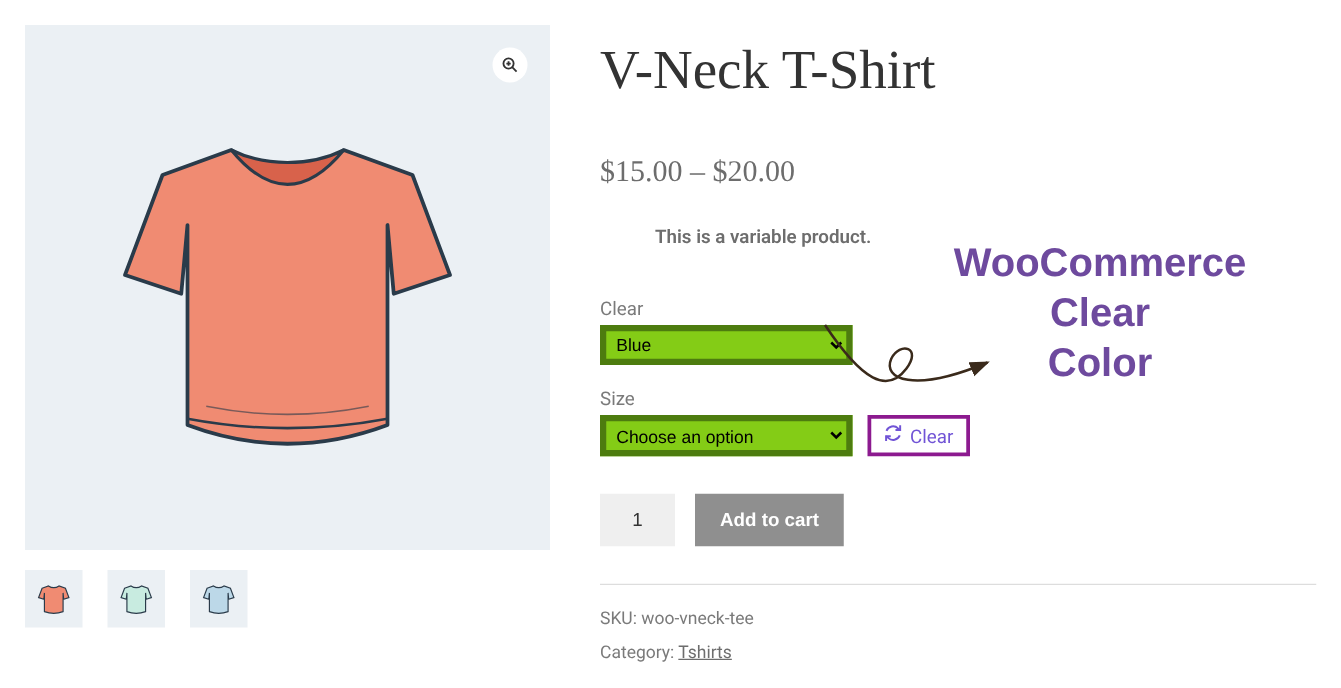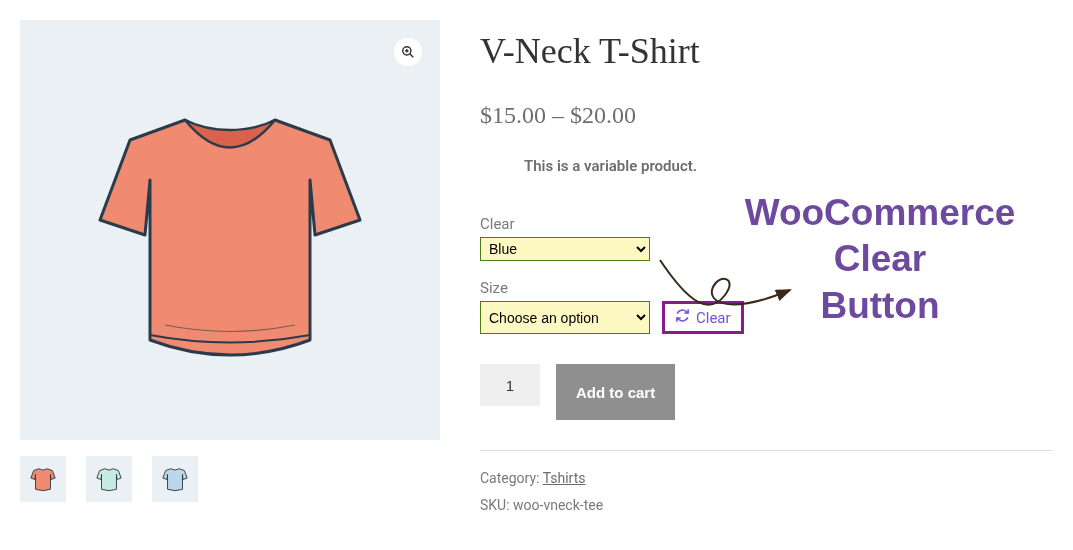--- a/index.html
+++ b/index.html
@@ -29,65 +29,65 @@
   }
   .thumbs { display: flex; gap: 20px; margin-top: 16px; }
   .thumb {
     width: 46px; height: 46px;
     background: #ebf0f4;
     display: flex; align-items: center; justify-content: center;
     cursor: pointer;
   }
   .details { flex: 1; padding-top: 10px; }
   .title {
-    font-size: 36px; font-weight: 400; color: #333;
-    margin-bottom: 30px;
+    font-size: 44px; font-weight: 400; color: #333;
+    margin-bottom: 44px;
     font-family: Georgia, "Times New Roman", serif;
   }
   .price {
     font-size: 24px; color: #6d6d6d; font-weight: 400;
     margin-bottom: 28px;
     font-family: Georgia, "Times New Roman", serif;
   }
   .desc { color: #6d6d6d; font-size: 15px; font-weight: 600; margin-bottom: 40px; margin-left: 44px; }
   .var-row { margin-bottom: 18px; }
   .var-label { color: #7a7a7a; font-size: 15px; display: block; margin-bottom: 4px; }
   .var-select {
-    width: 170px; padding: 2px 4px; font-size: 14px;
-    border: 1px solid #4d7c0f; background: #fef9c3;
+    width: 202px; padding: 2px 4px; font-size: 14px;
+    border: 5px solid #4d7c0f; background: #84cc16;
   }
   .size-row { display: flex; gap: 12px; }
   .clear-box {
     border: 3px solid #8c1a8f;
     padding: 4px 10px;
     display: flex; align-items: center; gap: 6px;
   }
   .clear-link { color: #7154d6; font-size: 15px; text-decoration: none; }
   .refresh-icon { color: #7154d6; }
   .cart-row { display: flex; gap: 16px; margin-top: 30px; margin-bottom: 30px; }
   .qty {
     width: 60px; height: 42px;
     border: none; background: #efefef;
     text-align: center; font-size: 15px; color: #333;
   }
   .add-btn {
     background: #8f8f8f; color: #fff; border: none;
-    padding: 0 20px; height: 56px; font-size: 15px; font-weight: 600;
+    padding: 0 20px; height: 42px; font-size: 15px; font-weight: 600;
     cursor: pointer;
   }
   hr.meta-sep { border: none; border-top: 1px solid #ddd; margin-bottom: 14px; }
   .meta { color: #7a7a7a; font-size: 14px; line-height: 1.9; }
   .meta a { color: #6d6d6d; text-decoration: underline; }
   .annotation {
     position: absolute;
     left: 710px; top: 190px;
     width: 340px;
     color: #6e4a9e;
     font-weight: 800;
-    font-size: 37px;
+    font-size: 32px;
     text-align: center;
     line-height: 1.25;
     font-family: "Segoe UI", Arial, sans-serif;
   }
   .arrow-svg {
     position: absolute;
     left: 650px; top: 245px;
     pointer-events: none;
   }
   
@@ -166,35 +166,35 @@
     </div>
 
     <div class="cart-row">
       <input class="qty" type="text" value="1" style="">
       <button class="add-btn">Add to cart</button>
     </div>
 
     <hr class="meta-sep">
     <div class="meta">
       <div>
+        <span>SKU:</span>
+        <span>woo-vneck-tee</span>
+      </div>
+      <div>
         <span>Category:</span>
         <a href="#">Tshirts</a>
-      </div>
-      <div>
-        <span>SKU:</span>
-        <span>woo-vneck-tee</span>
       </div>
     </div>
   </div>
 </div>
 
 <div class="annotation">
   <div>WooCommerce</div>
   <div>Clear</div>
-  <div>Button</div>
+  <div>Color</div>
 </div>
 
 <svg class="arrow-svg" width="170" height="120">
   <defs>
     <marker id="ah" markerWidth="10" markerHeight="10" refX="7" refY="3" orient="auto">
       <path d="M0,0 L8,3 L0,6 Z" fill="#3a2a1b"></path>
     </marker>
   </defs>
   <path d="M 10 15 C 40 60, 60 70, 75 50 C 88 33, 70 28, 63 42 C 56 58, 80 70, 140 45" fill="none" stroke="#3a2a1b" stroke-width="2" marker-end="url(#ah)"></path>
 </svg>

